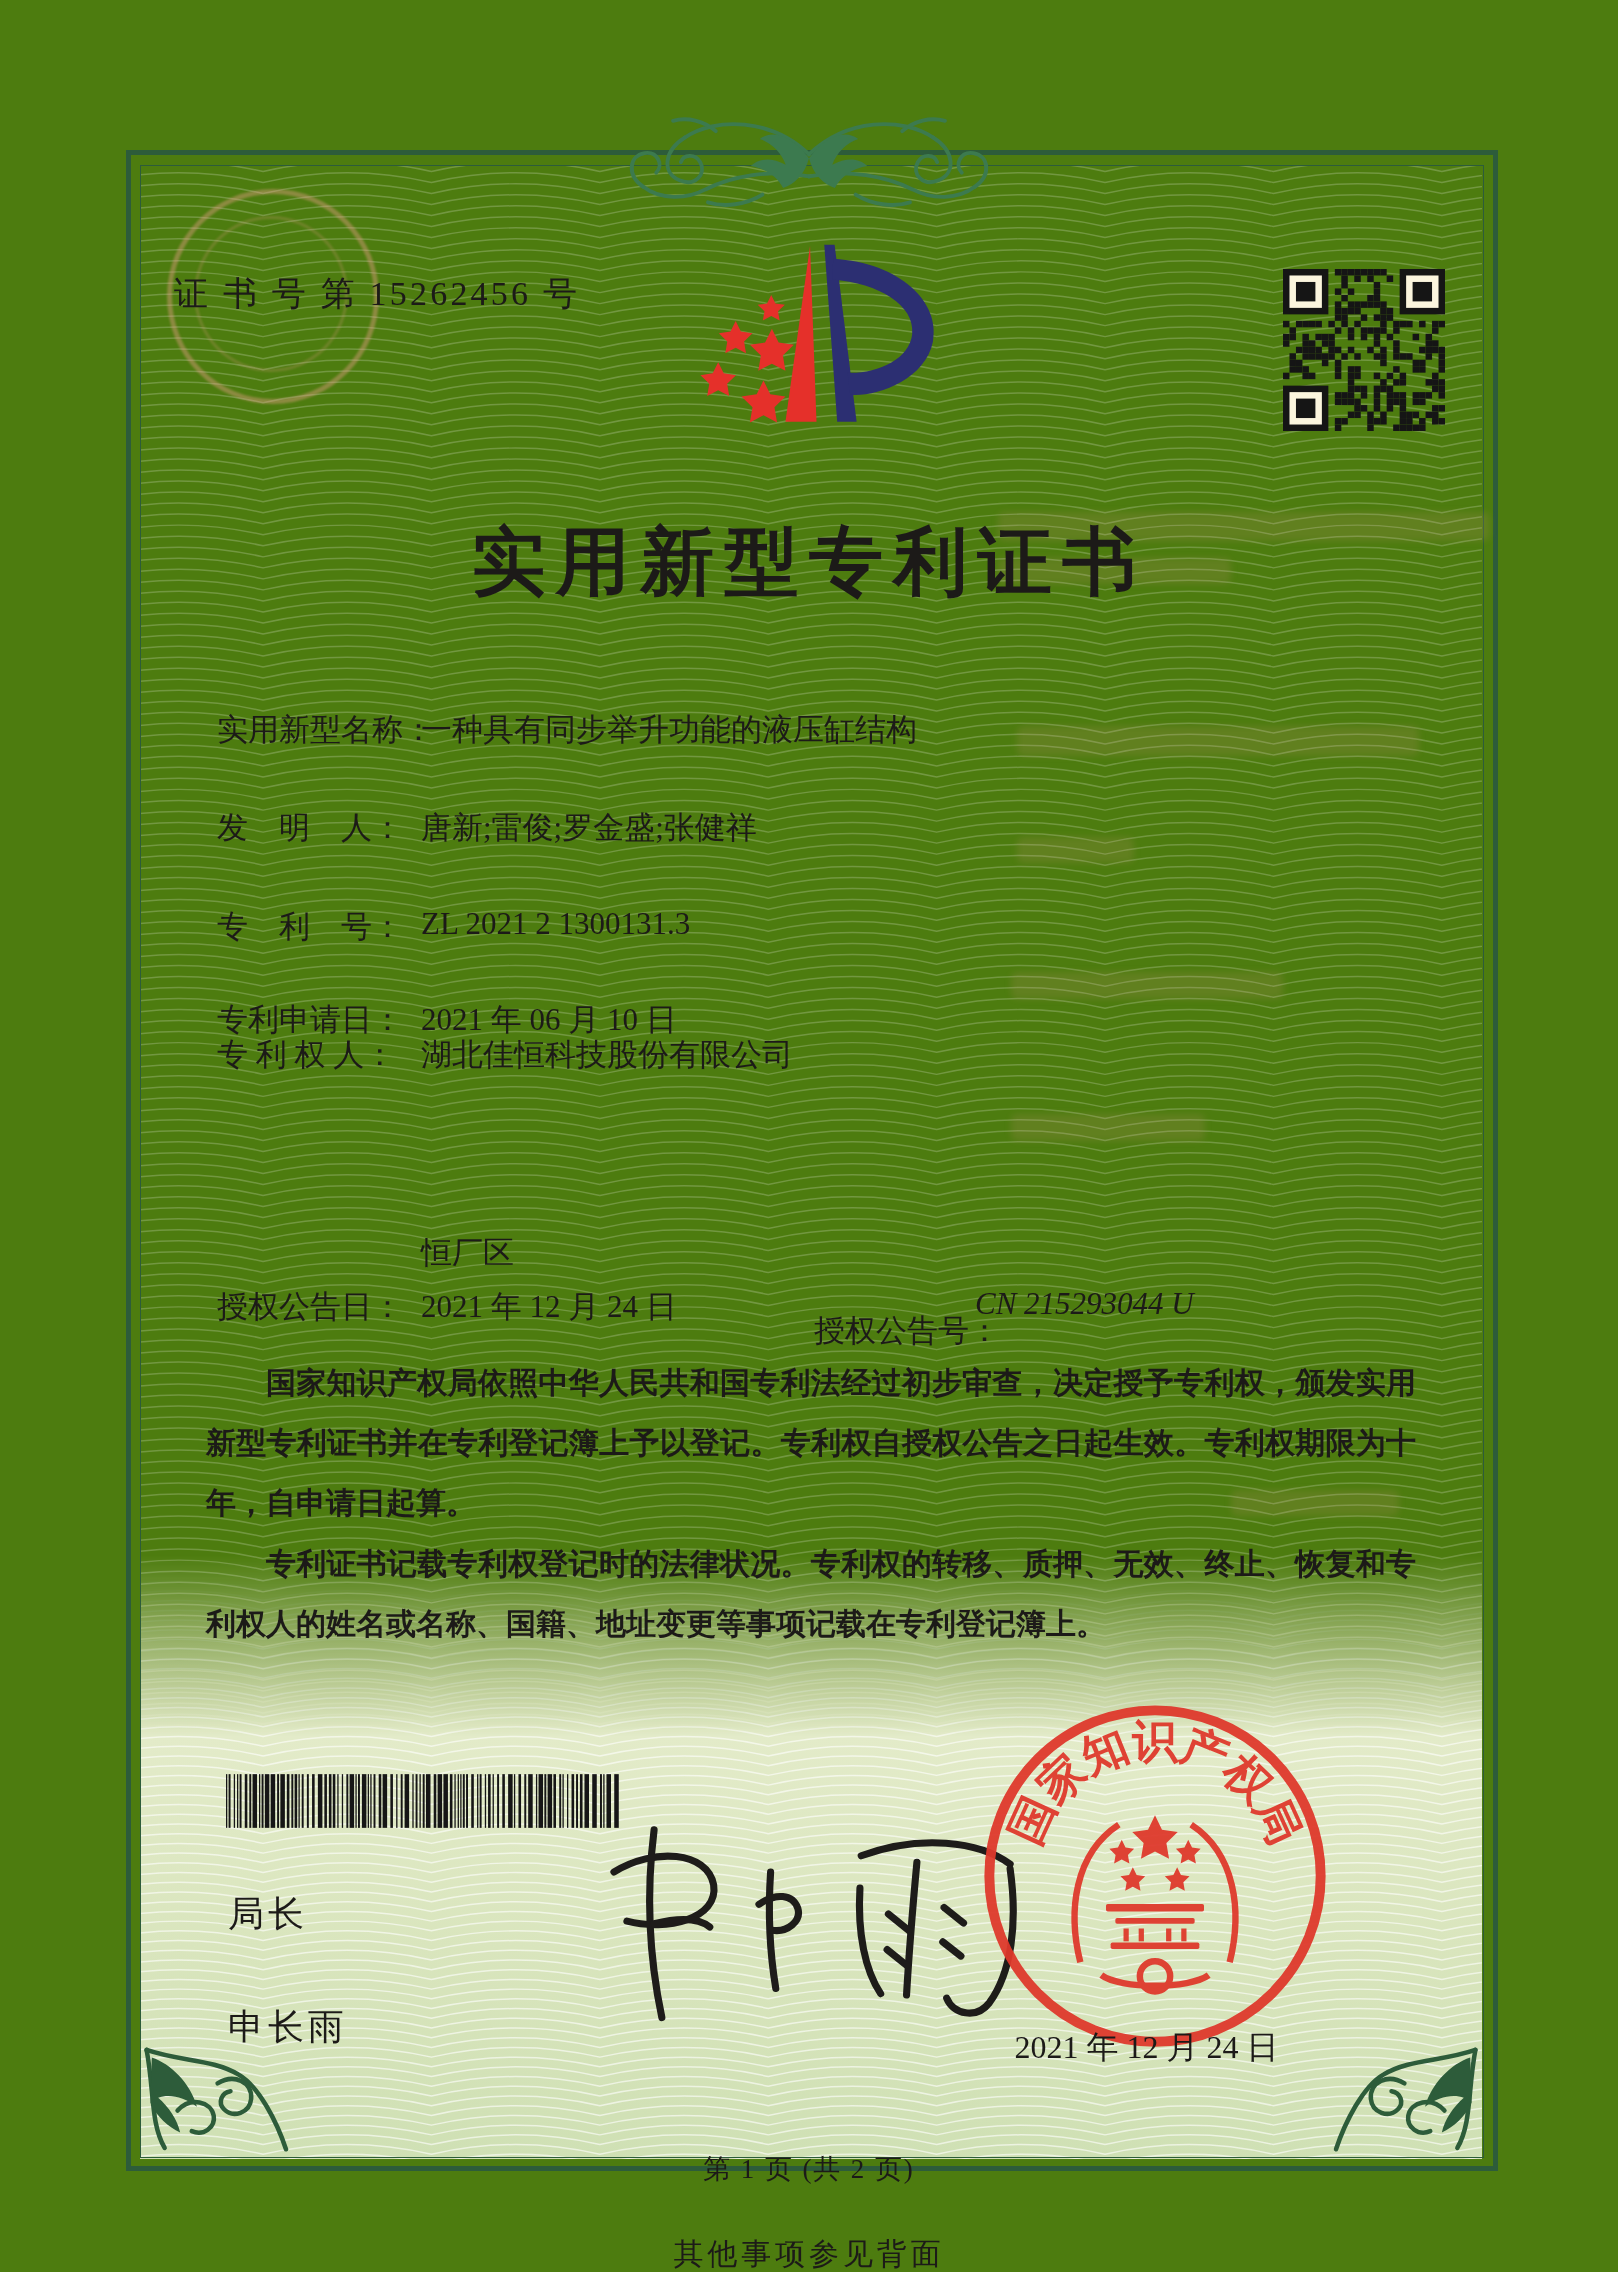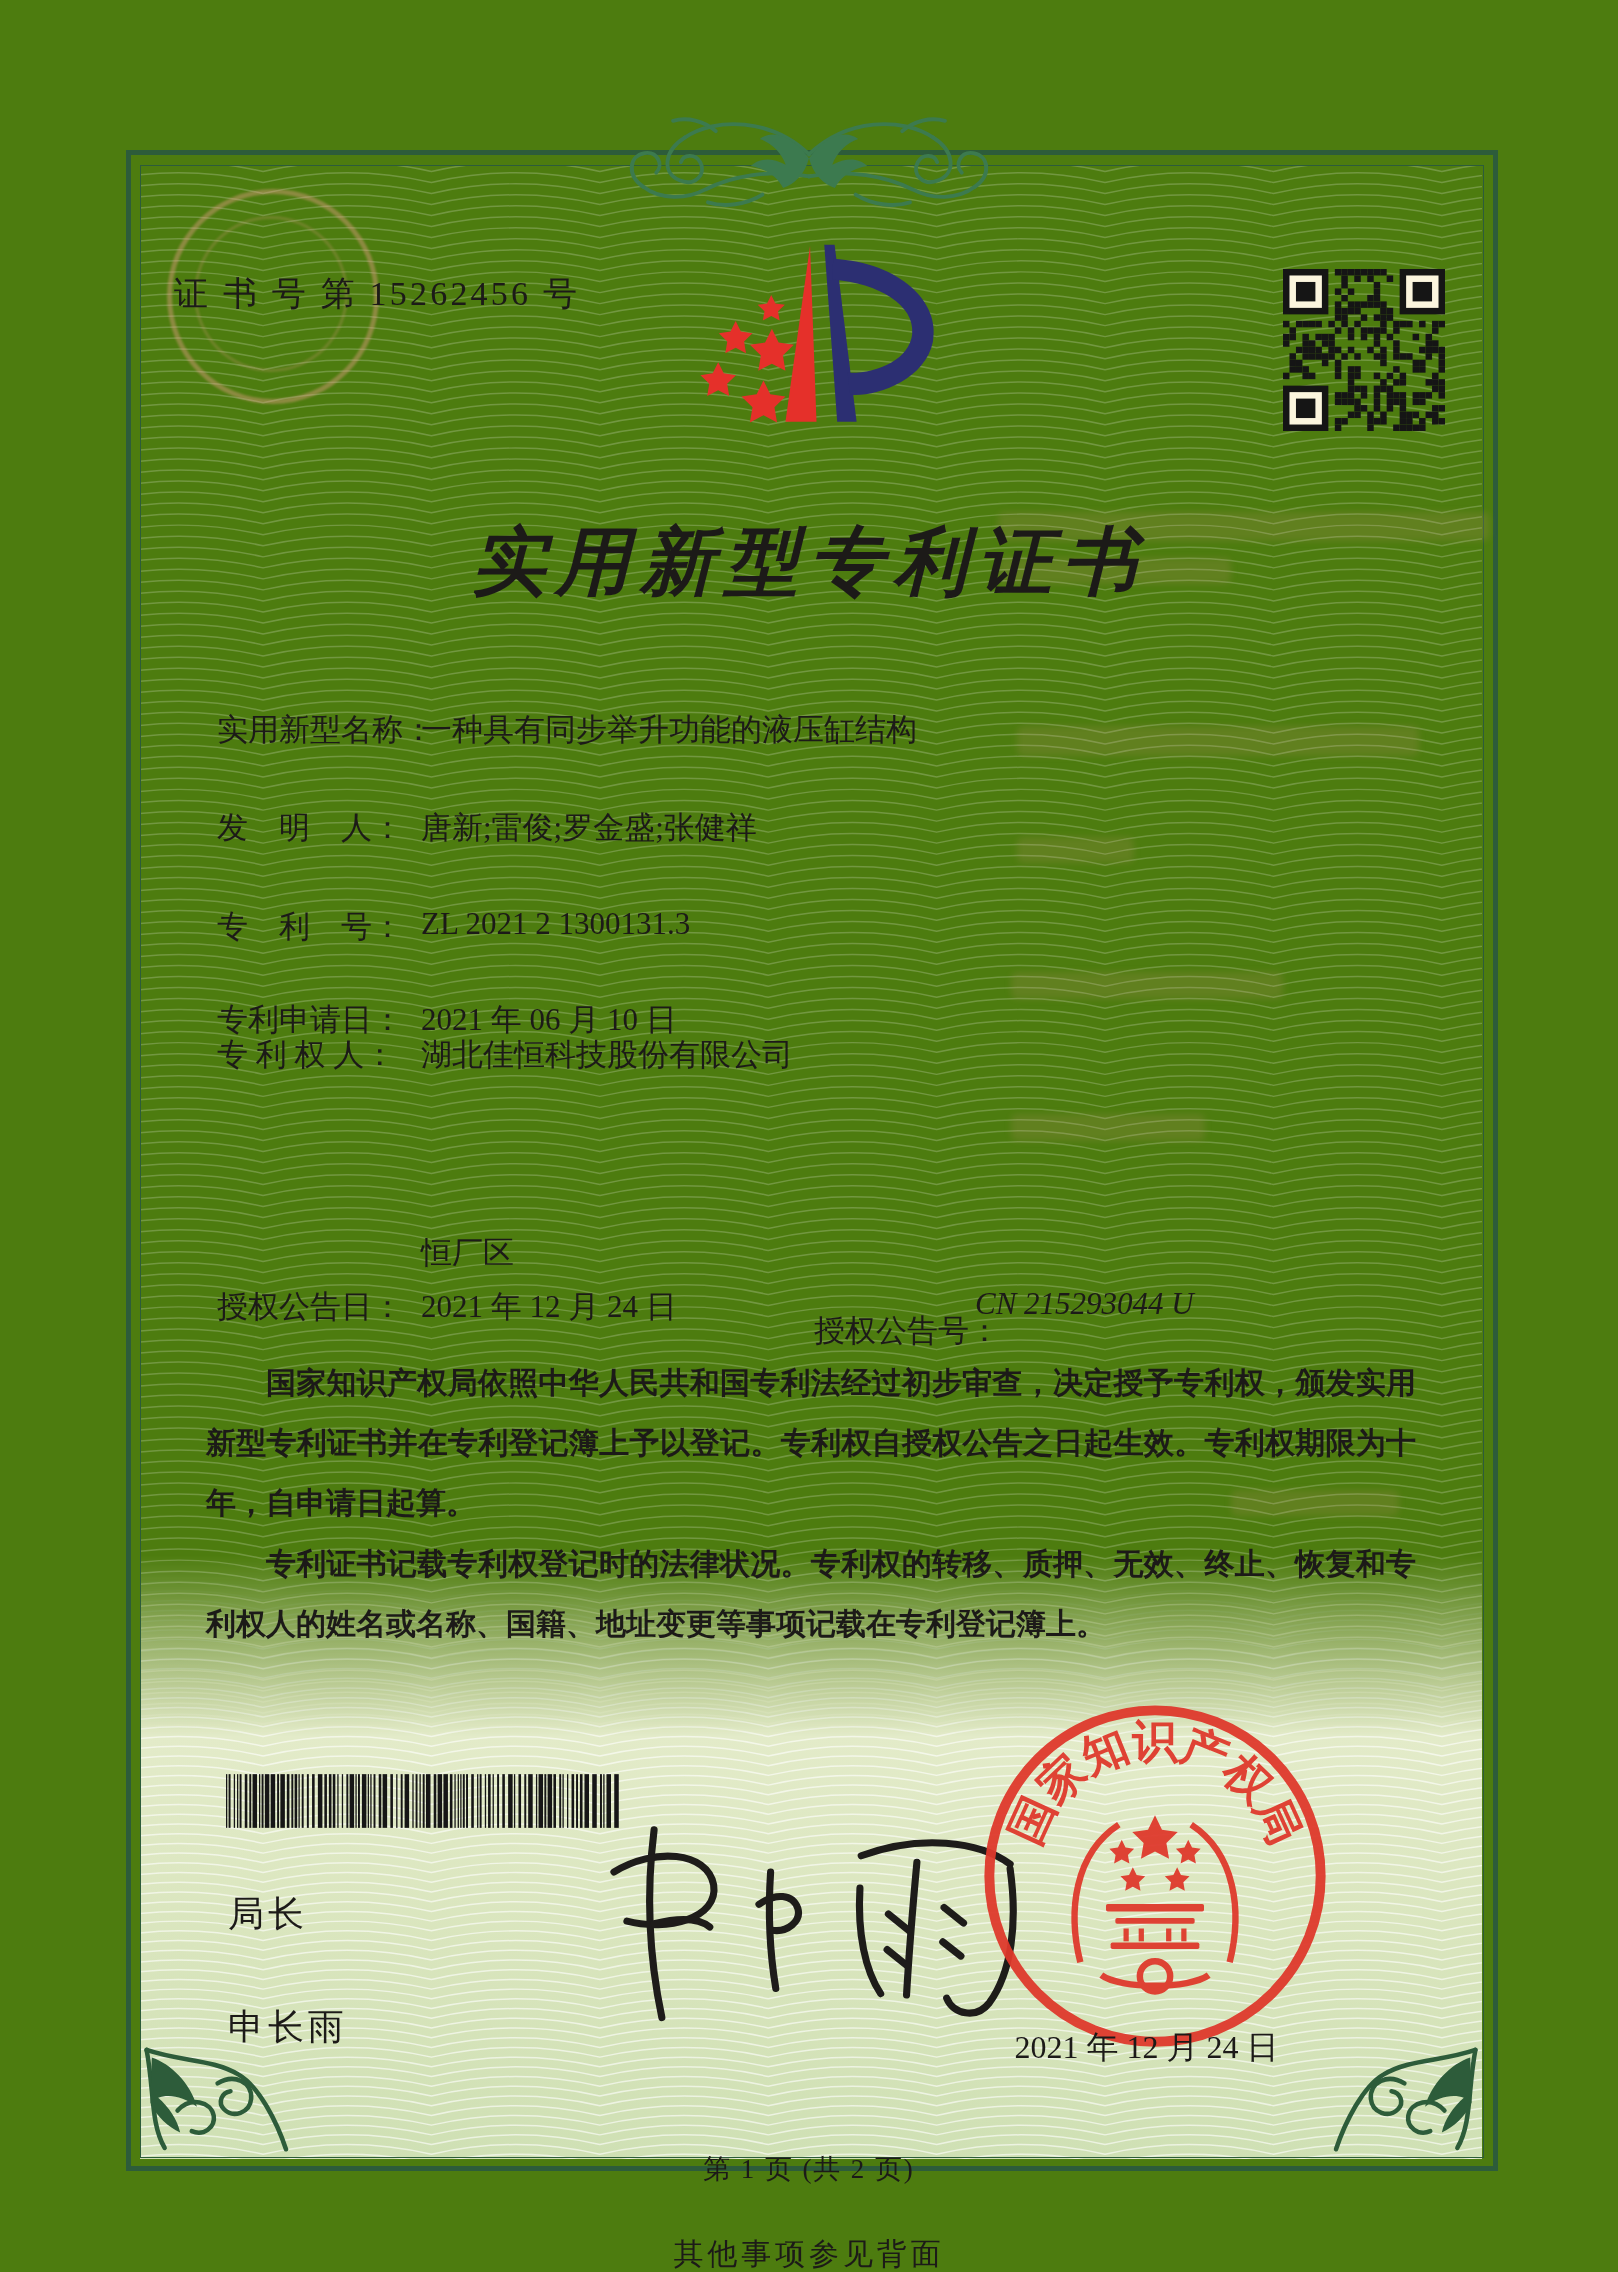--- a/index.html
+++ b/index.html
@@ -11,21 +11,21 @@
   .frame-inner{left:140px;top:165px;width:1342px;height:1991px;border:1.9px solid #2d5c3a;}
   
   .ghost-ring{left:167px;top:189px;width:202px;height:205px;border:5.8px solid rgba(238,160,140,.40);
               border-radius:50%;filter:blur(1px);}
   .ghost-ring2{left:194px;top:216px;width:148px;height:150px;border:3.2px solid rgba(238,160,140,.22);
               border-radius:50%;filter:blur(1.3px);}
   .smudge{background:rgba(232,152,138,.13);border-radius:6.5px;filter:blur(3.2px);}
   
   .certno{left:174px;top:271px;font-size:34px;letter-spacing:3.2px;}
   .title{left:0;top:513px;width:1618px;text-align:center;font-size:74px;font-weight:bold;
-         letter-spacing:10.4px;font-style:italic;}
+         letter-spacing:10.4px;}
   .row{left:217px;width:1231px;height:49px;font-size:31px;}
   .row .lbl{position:absolute;left:0;white-space:nowrap;}
   .row .val{position:absolute;left:204px;white-space:nowrap;}
   .row .lbl2{position:absolute;left:597px;white-space:nowrap;margin-top:24px;}
   .row .val2{position:absolute;left:758px;white-space:nowrap;font-style:italic;}
   .addr2{left:421px;top:1232px;font-size:31px;}
   .para{left:206px;width:1210px;font-size:30px;line-height:60px;text-indent:2em;text-align:justify;font-weight:bold;}
   
   .panel{left:140px;top:1555px;width:1342px;height:604px;
          background:linear-gradient(180deg,#f0eccd 0%,#e3ebc9 30%,#d9e5bd 65%,#cfe0b4 100%);

